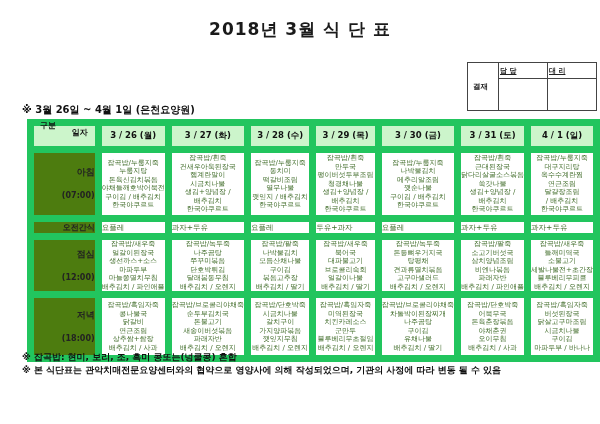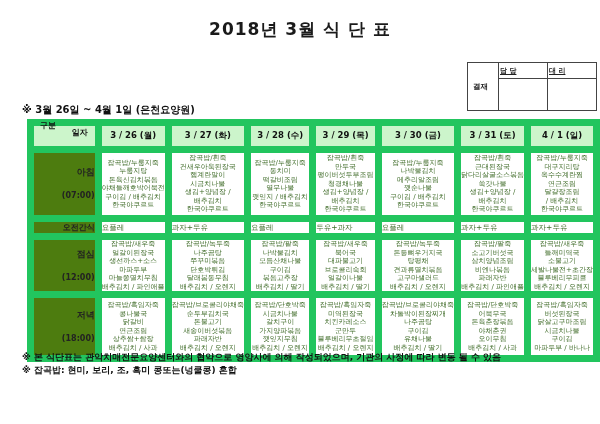--- a/index.html
+++ b/index.html
@@ -293,17 +293,17 @@
             <div class="menu-line">닭살고구마조림</div>
             <div class="menu-line">시금치나물</div>
             <div class="menu-line">구이김</div>
             <div class="menu-line">마파두부 / 바나나</div>
           </td>
         </tr>
       </tbody>
   </table>
 
   <div class="footnotes">
+    <div>※ 잡곡밥: 현미, 보리, 조, 흑미 콩또는(넝쿨콩) 혼합</div>
     <div>※ 본 식단표는 관악치매전문요양센터와의 협약으로 영양사에 의해 작성되었으며, 기관의 사정에 따라 변동 될 수 있음</div>
-    <div>※ 잡곡밥: 현미, 보리, 조, 흑미 콩또는(넝쿨콩) 혼합</div>
   </div>
 
 </div>
 
 </body></html>

